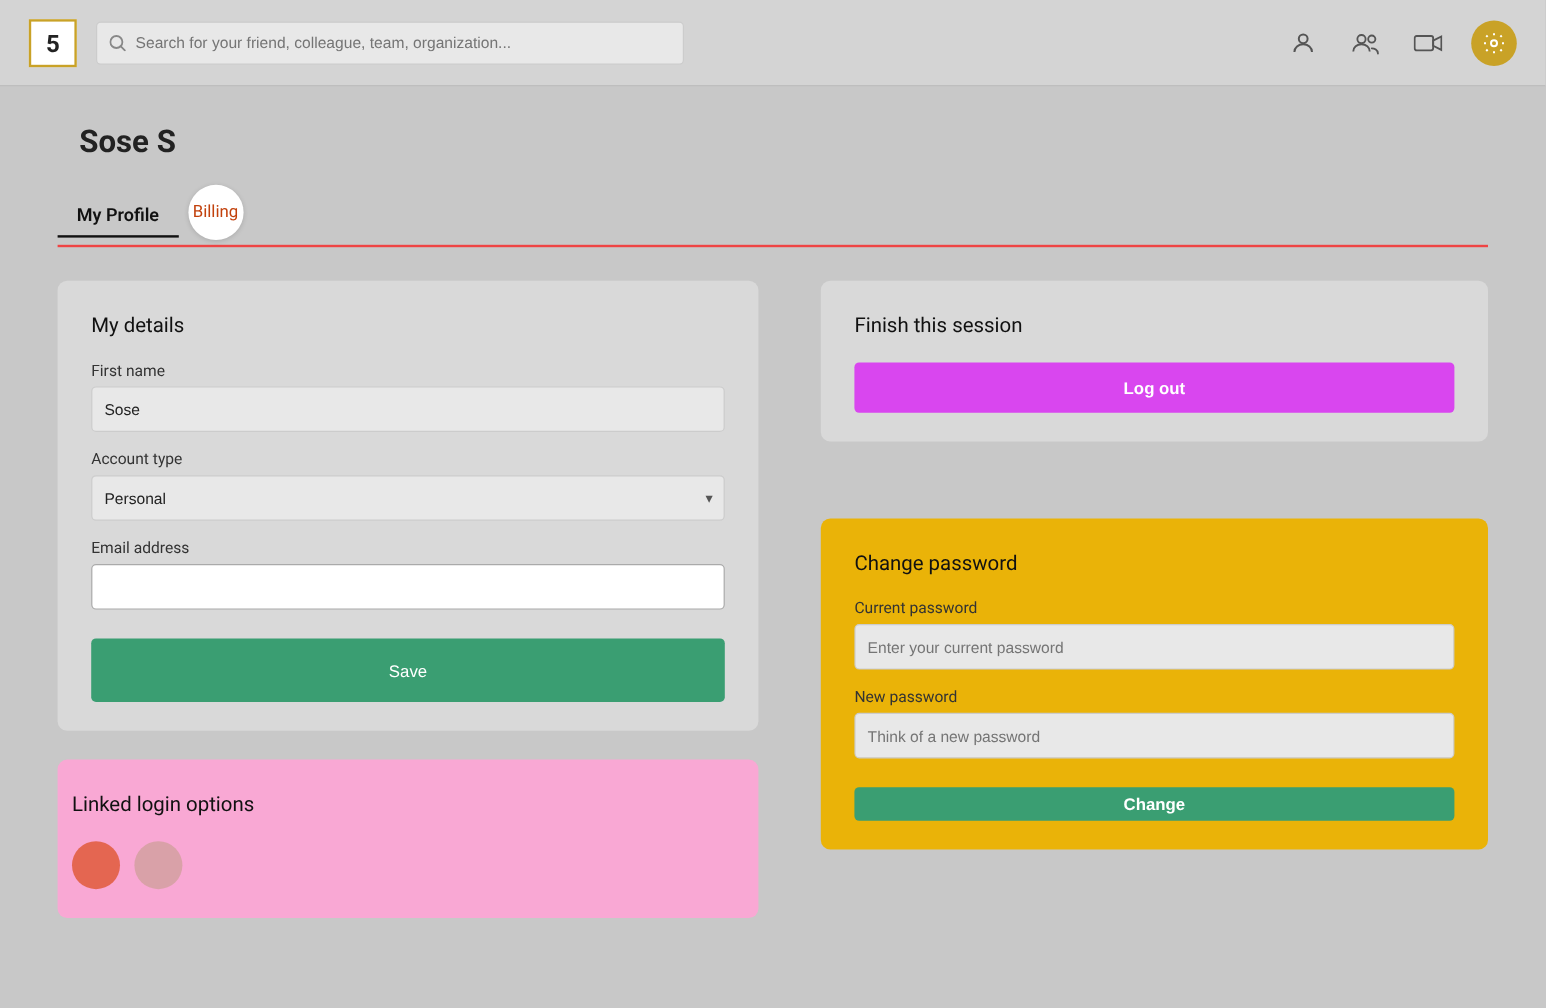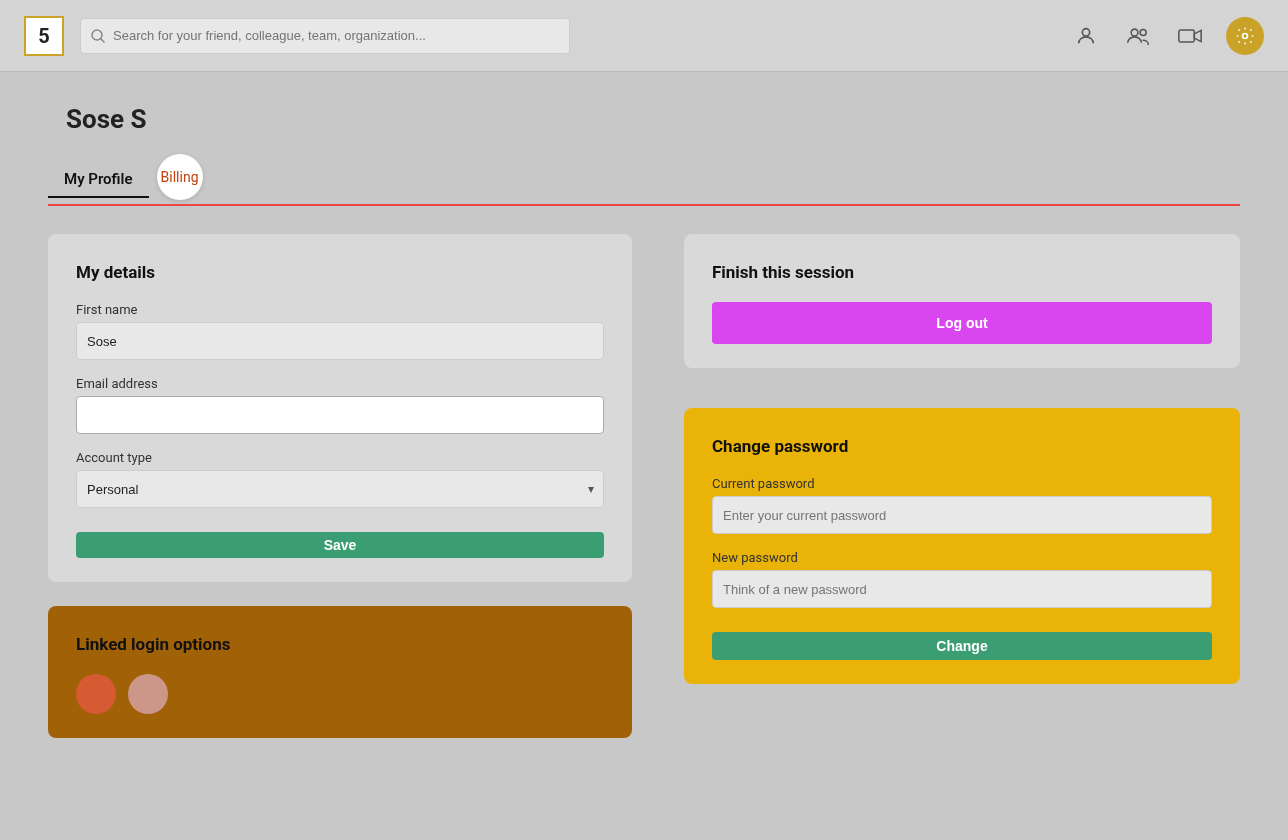--- a/index.html
+++ b/index.html
@@ -166,21 +166,21 @@
 
     
     .card {
       background: #d9d9d9;
       border-radius: 8px;
       padding: 28px 28px 24px;
     }
 
     .card-title {
       font-size: 17px;
-      font-weight: 700;
+      font-weight: 400;
       color: #111;
       margin-bottom: 20px;
     }
 
     .form-group {
       margin-bottom: 16px;
     }
 
     .form-label {
       font-size: 13px;
@@ -229,27 +229,27 @@
       right: 10px;
       top: 50%;
       transform: translateY(-50%);
       pointer-events: none;
       color: #555;
       font-size: 12px;
     }
 
     .btn-save {
       width: 100%;
-      height: 26px;
+      height: 53px;
       background: #3a9e72;
       border: none;
       border-radius: 4px;
       color: #fff;
       font-size: 14px;
-      font-weight: 700;
+      font-weight: 400;
       cursor: pointer;
       margin-top: 8px;
     }
 
     .btn-logout {
       width: 100%;
       height: 42px;
       background: #d946ef;
       border: none;
       border-radius: 4px;
@@ -282,29 +282,29 @@
 
     
     .password-card {
       background: #eab308;
       border-radius: 8px;
       padding: 28px 28px 24px;
     }
 
     
     .linked-card {
-      background: #a16207;
+      background: #f9a8d4;
       border-radius: 8px;
-      padding: 28px 28px 24px;
+      padding: 28px 12px 24px;
     }
 
     .right-column {
       display: flex;
       flex-direction: column;
-      gap: 16px;
+      gap: 40px;
       padding-left: 28px;
     }
   </style>
 </head>
 <body>
 
 <header class="header">
   <div class="logo-box">
     <span>5</span>
   </div>
@@ -366,37 +366,37 @@
     <div>
 
       <div class="card">
         <h2 class="card-title">My details</h2>
 
         <div class="form-group">
           <label class="form-label">First name</label>
           <input type="text" class="form-input" value="Sose" style="">
         </div>
 
-
-        <div class="form-group">
-          <label class="form-label">Email address</label>
-          <input type="email" class="form-input highlighted" value="" style="">
-        </div>
 
         <div class="form-group">
           <label class="form-label">Account type</label>
           <div class="form-select-wrapper">
             <select class="form-select">
               <option>Personal</option>
               <option>Business</option>
             </select>
             <span class="select-chevron">▾</span>
           </div>
         </div>
 
+        <div class="form-group">
+          <label class="form-label">Email address</label>
+          <input type="email" class="form-input highlighted" value="" style="">
+        </div>
+
         <button class="btn-save">Save</button>
       </div>
 
       <div class="linked-card" style="margin-top: 24px; min-height: 80px;">
         <h2 class="card-title">Linked login options</h2>
 
         <div style="display:flex; gap:12px; margin-top:8px;">
           <div style="width:40px; height:40px; background:#e05a3a; border-radius:50%; opacity:0.85;"></div>
           <div style="width:40px; height:40px; background:#d4a0a0; border-radius:50%; opacity:0.85;"></div>
         </div>

